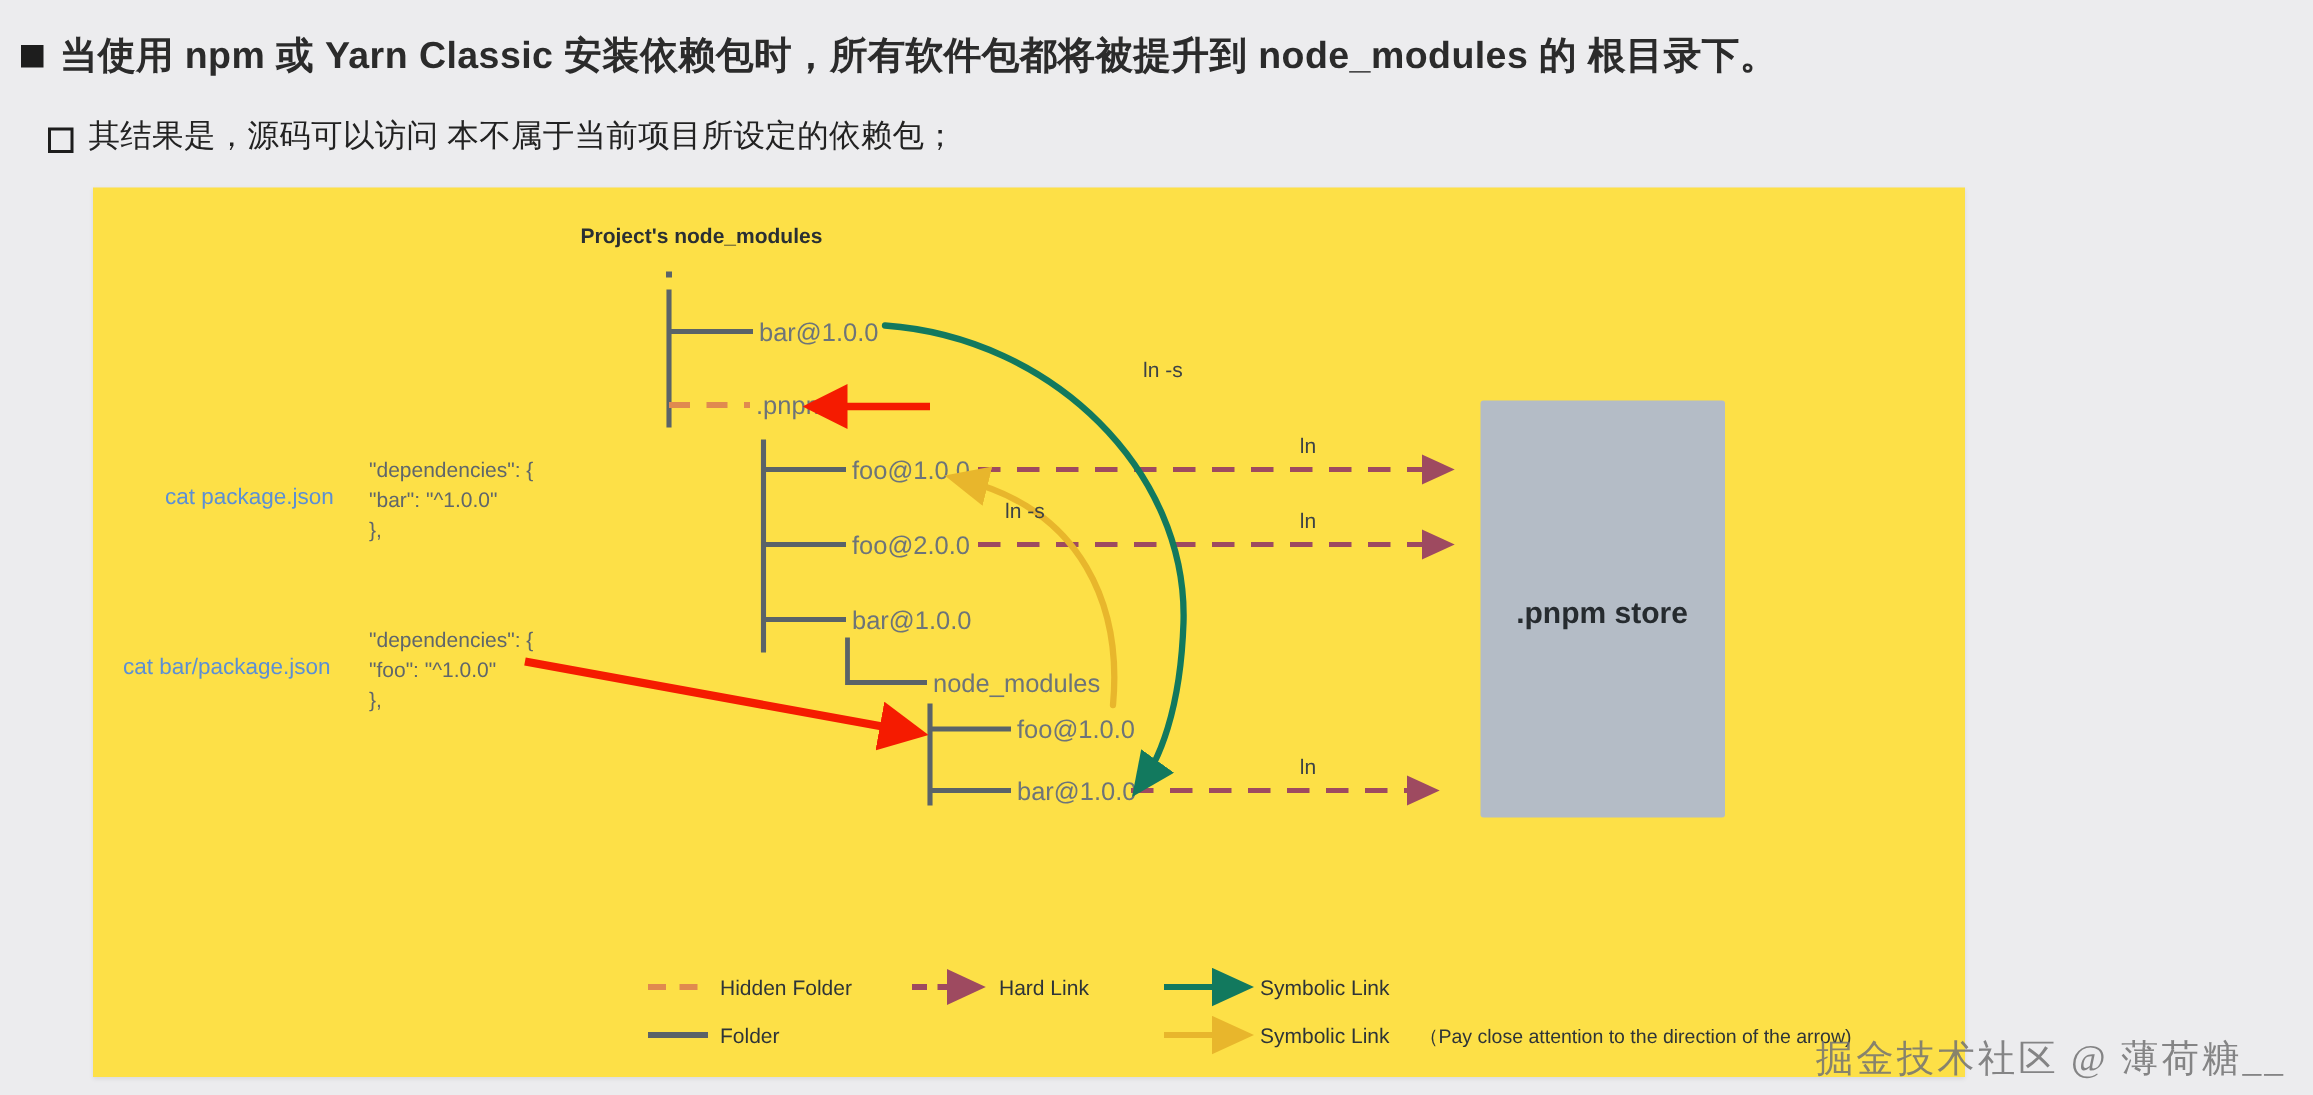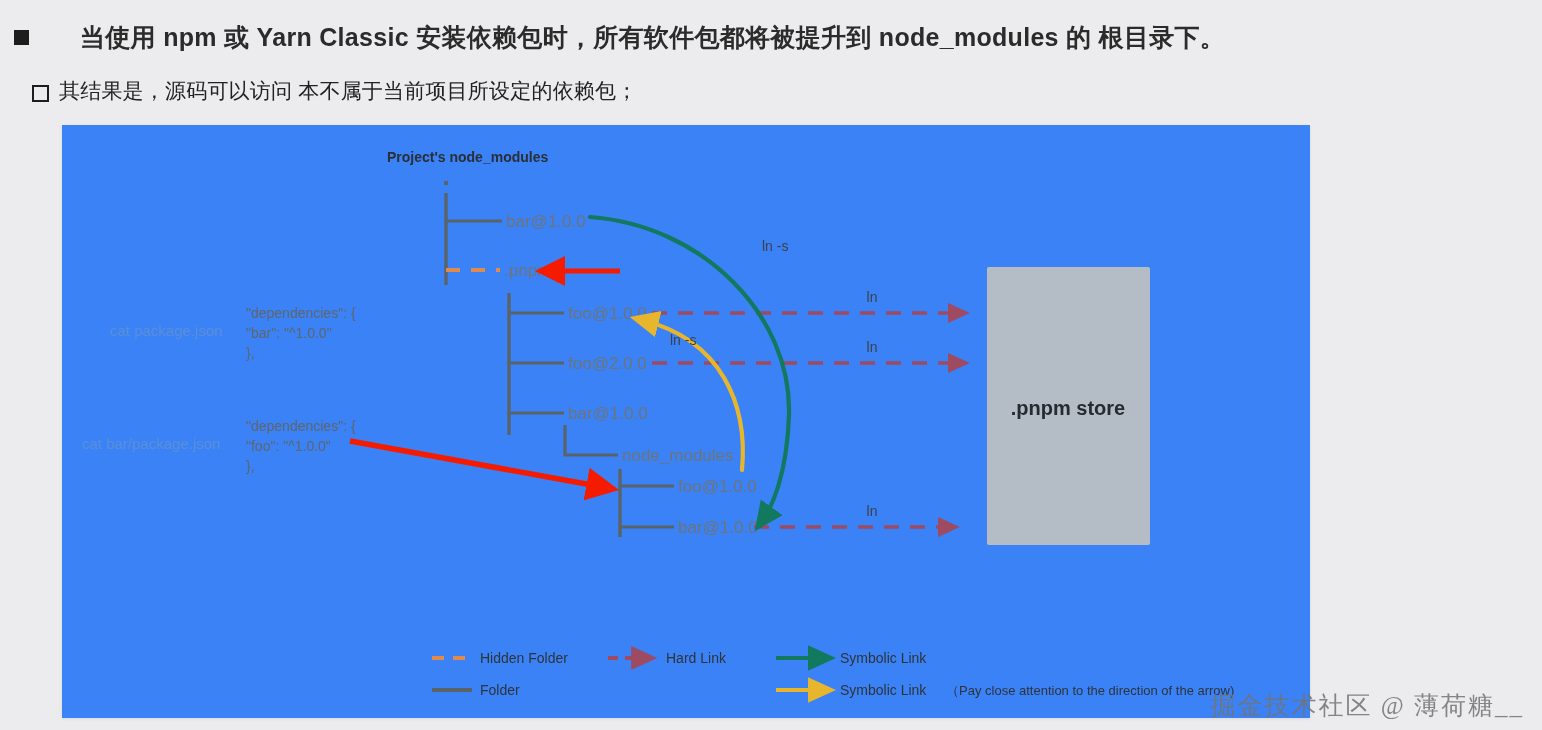--- a/index.html
+++ b/index.html
@@ -13,21 +13,21 @@
   }
 
   
   .bullet-line{
     position:absolute;
     display:flex;
     align-items:flex-start;
     color:#2b2b2b;
     white-space:nowrap;
   }
-  .bullet-l1{ left:14px; top:22px;gap:40px; }
+  .bullet-l1{ left:14px; top:22px; }
   .bullet-l2{ left:32px; top:78px; }
 
   .marker-filled{
     width:15px;height:15px;
     background:#1d1d1d;
     margin-top:8px;
     margin-right:11px;
     flex:none;
   }
   .marker-hollow{
@@ -50,21 +50,21 @@
     letter-spacing:.2px;
     line-height:1.25;
     color:#222;
   }
 
   
   #diagram-panel{
     position:absolute;
     left:62px; top:125px;
     width:1248px; height:593px;
-    background:#3b82f6;
+    background:#fde047;
     box-shadow:0 1px 3px rgba(0,0,0,.08);
   }
   #diagram-svg{
     position:absolute; left:0; top:0;
     width:1248px; height:593px;
     display:block;
   }
 
   
   .t-title{ font-family:"Liberation Sans",sans-serif; font-size:14px; font-weight:bold; fill:#2a2f33; }

